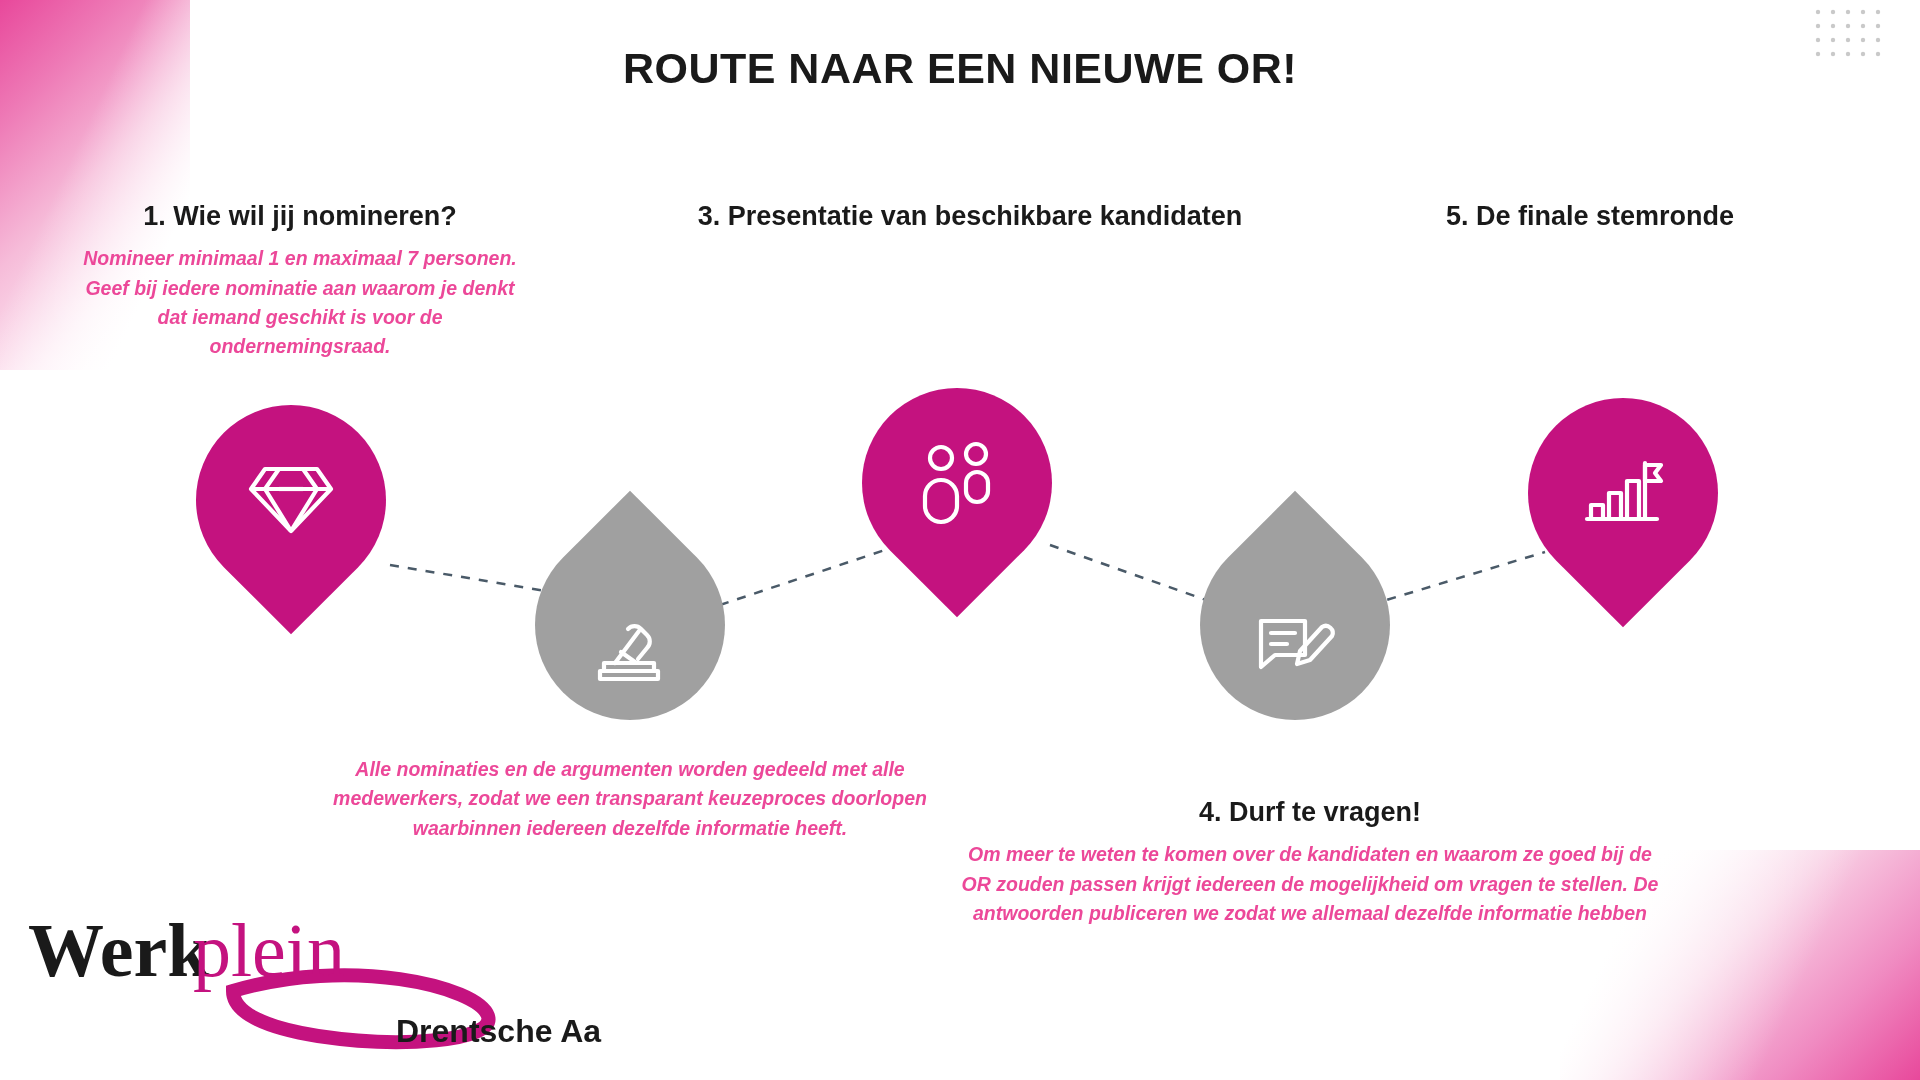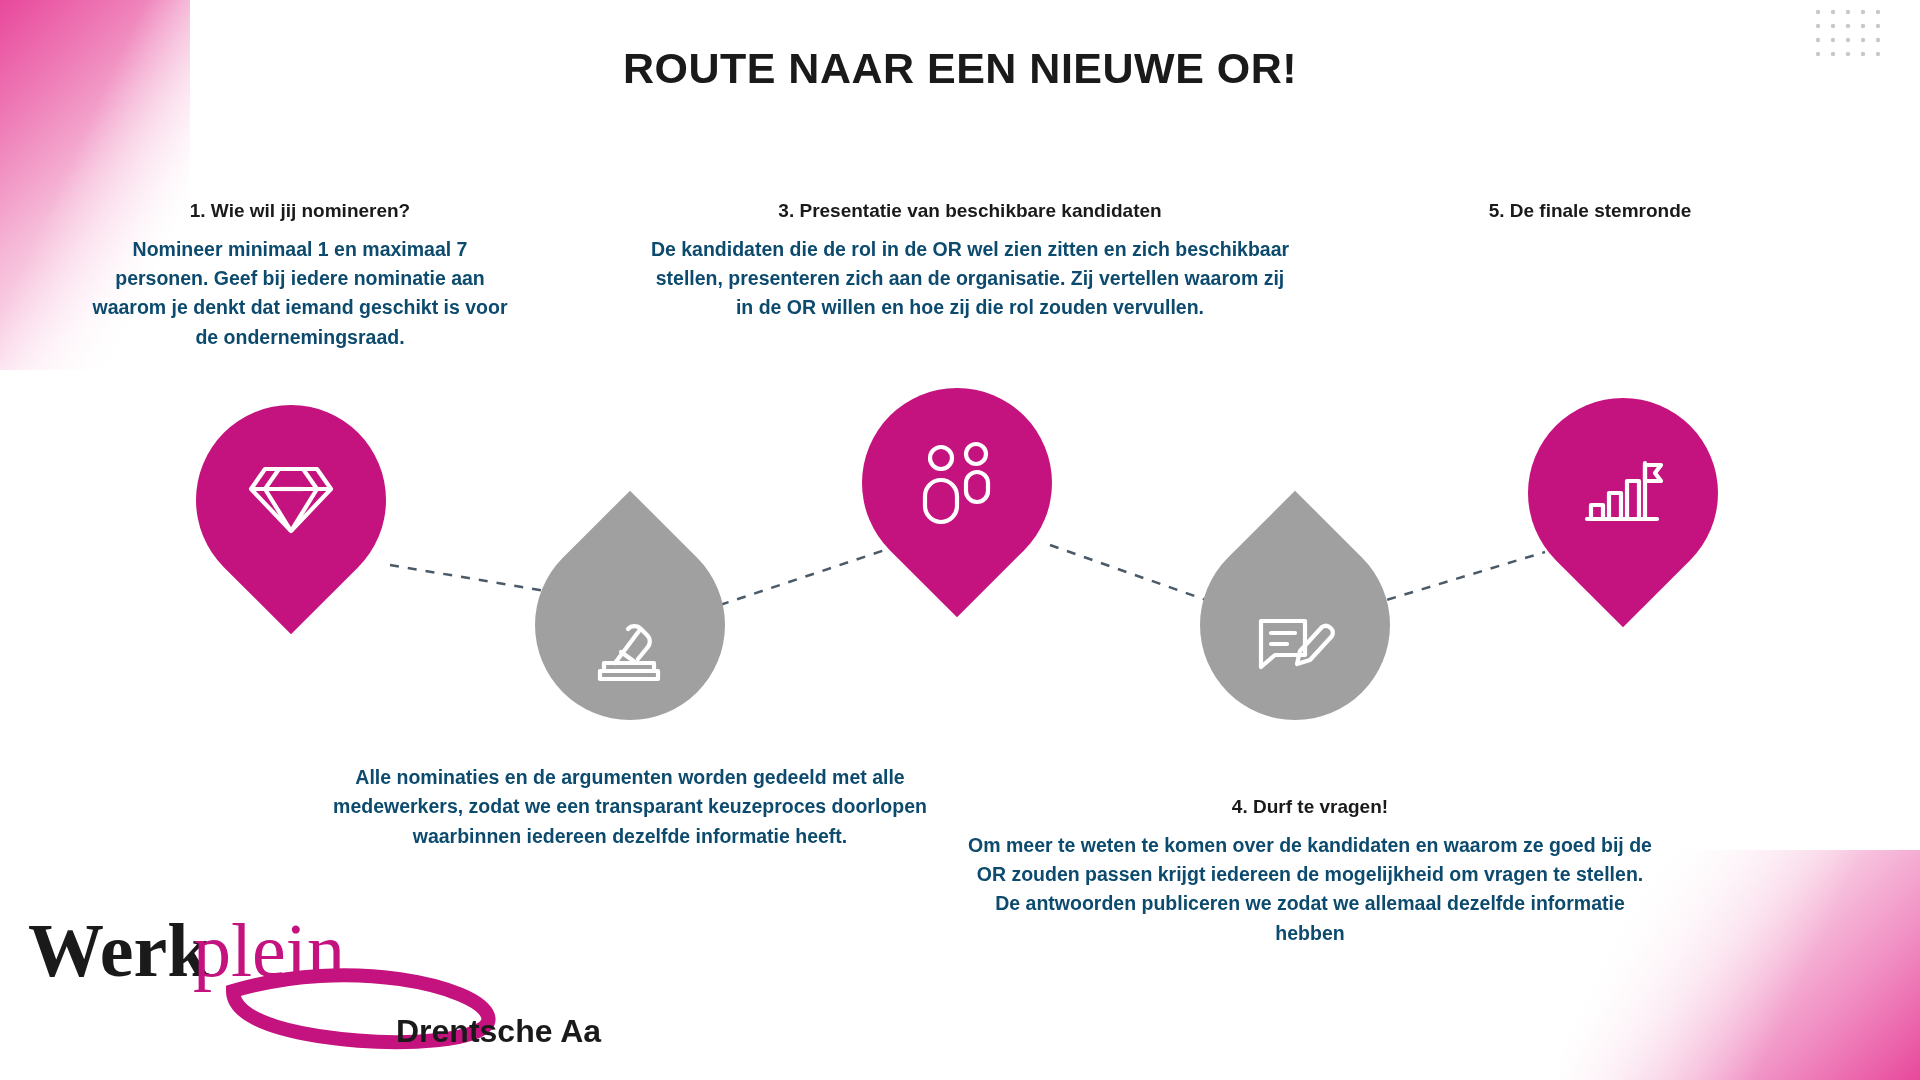--- a/index.html
+++ b/index.html
@@ -108,31 +108,32 @@
   .pin-magenta .drop { background: #c4127f; }
   .pin-grey .drop { background: #a0a0a0; }
 
   
   .block {
     position: absolute;
     text-align: center;
   }
   .block h2 {
     margin: 0 0 12px 0;
-    font-size: 19px;
+    font-size: 27px;
     font-weight: bold;
     color: #1a1a1a;
     line-height: 1.2;
   }
   .block p {
-    margin: 8px;
+    margin: 0;
     font-size: 19.5px;
     font-weight: bold;
     line-height: 1.5;
-    color: #0c4a6e;
+    color: #ec4899;
+    font-style: italic;
   }
 
   
   .logo {
     position: absolute;
     left: 18px;
     bottom: 24px;
     width: 660px;
     height: 160px;
     text-decoration: underline;
@@ -258,21 +259,20 @@
   <h2>1. Wie wil jij nomineren?</h2>
   <p>Nomineer minimaal 1 en maximaal 7 personen. Geef bij iedere nominatie aan waarom je denkt dat iemand geschikt is voor de ondernemingsraad.</p>
 </div>
 
 <div class="block" style="left:320px; top:755px; width:620px;">
   <p>Alle nominaties en de argumenten worden gedeeld met alle medewerkers, zodat we een transparant keuzeproces doorlopen waarbinnen iedereen dezelfde informatie heeft.</p>
 </div>
 
 <div class="block" style="left:640px; top:200px; width:660px;">
   <h2>3. Presentatie van beschikbare kandidaten</h2>
-  <p>De  kandidaten die de rol in de OR wel zien zitten en zich beschikbaar stellen, presenteren zich aan de organisatie. Zij vertellen waarom zij in de OR willen en hoe zij die rol zouden vervullen.</p>
 </div>
 
 <div class="block" style="left:960px; top:796px; width:700px;">
   <h2>4. Durf te vragen!</h2>
   <p>Om meer te weten te komen over de kandidaten en waarom ze goed bij de OR zouden passen krijgt iedereen de mogelijkheid om vragen te stellen. De antwoorden publiceren we zodat we allemaal dezelfde informatie hebben</p>
 </div>
 
 <div class="block" style="left:1320px; top:200px; width:540px;">
   <h2>5. De finale stemronde</h2>
 </div>

